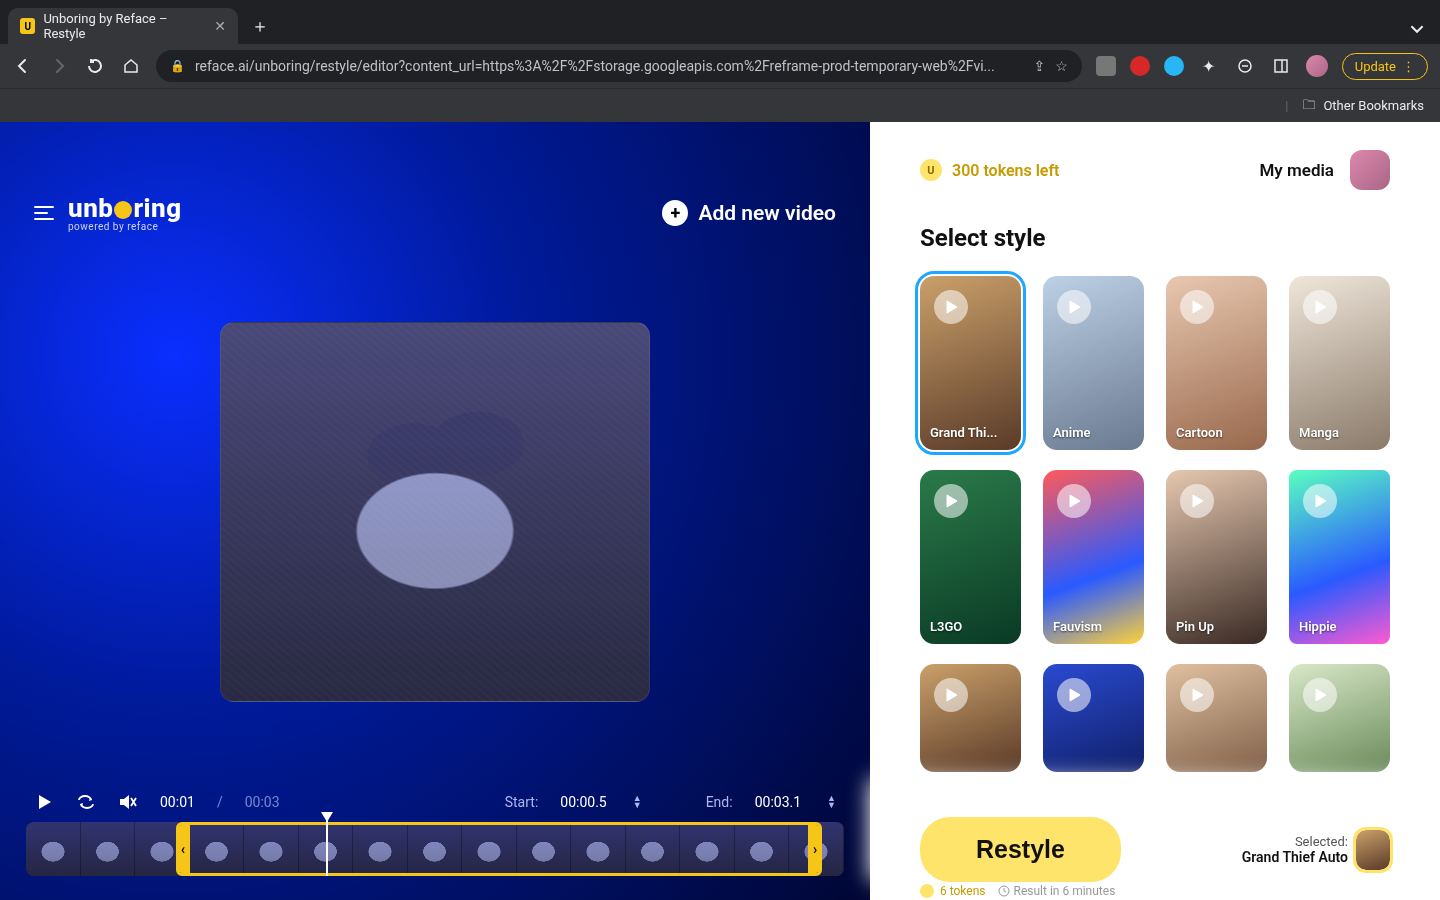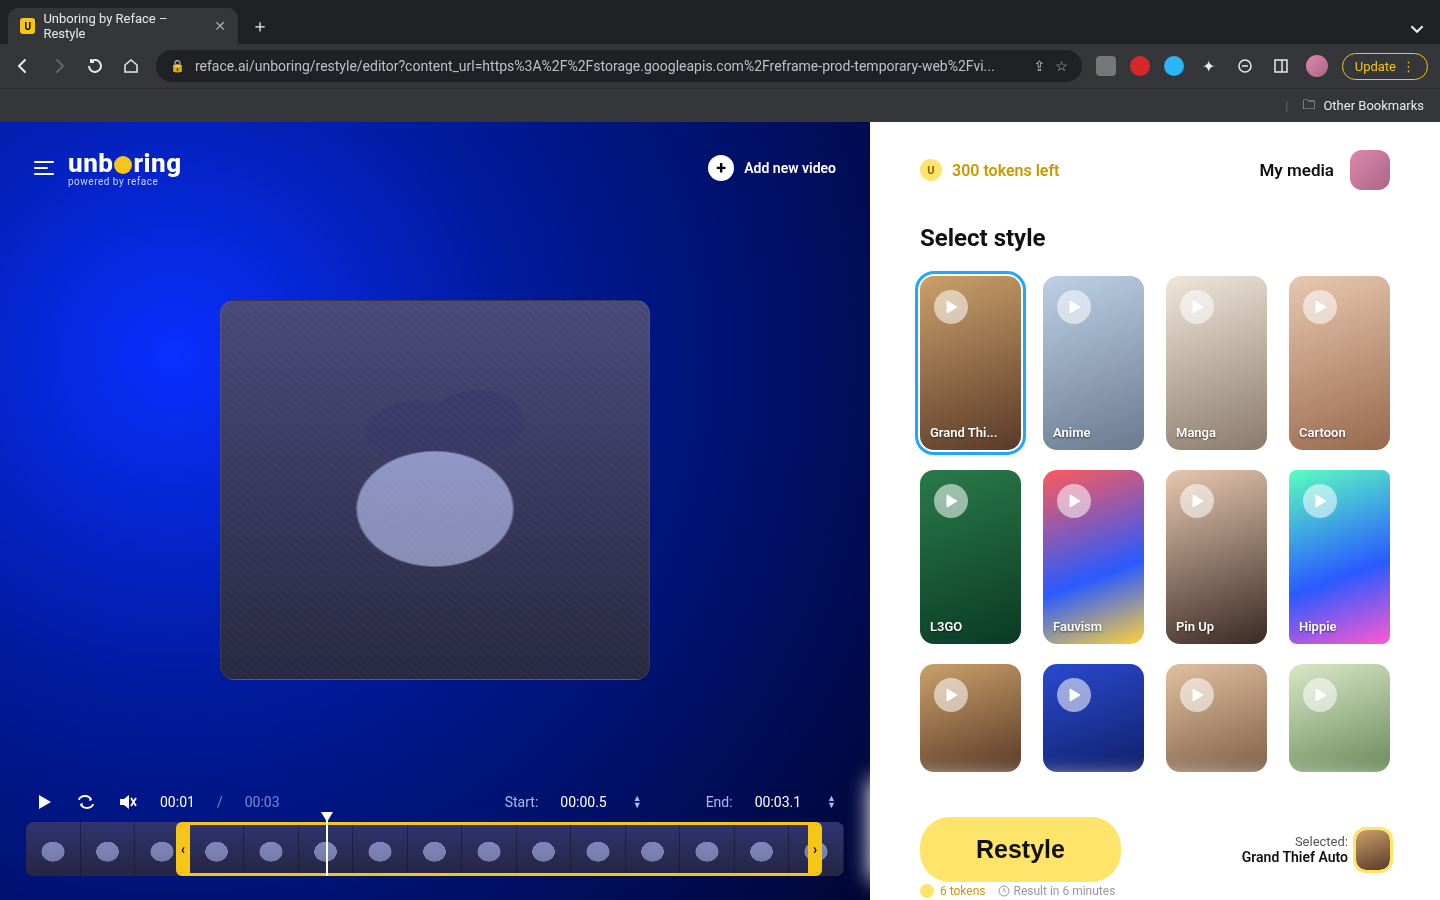--- a/index.html
+++ b/index.html
@@ -19,29 +19,29 @@
   .addrbar .lock{font-size:12px;}
   .righticons{display:flex;align-items:center;gap:14px;}
   .ext{width:20px;height:20px;border-radius:4px;}
   .avatar-sm{width:22px;height:22px;border-radius:50%;background:linear-gradient(135deg,#d8a,#a68);}
   .update{border:1px solid #f5c518;color:#f5c518;border-radius:16px;font-size:13px;padding:5px 12px;display:flex;align-items:center;gap:6px;}
   .bmrow{height:34px;background:#35363a;border-top:1px solid #2a2b2e;display:flex;align-items:center;justify-content:flex-end;padding:0 16px;color:#e8eaed;font-size:13px;gap:8px;}
   .bmrow .sep{color:#666;margin-right:6px;}
   
   .app { flex:1; display:flex; background:#fff;}
   .left { width:870px; position:relative; background: radial-gradient(circle at 20% 30%, #0a2fff 0%, #001a99 40%, #000633 100%); color:#fff; display:flex; flex-direction:column;}
-  .left-header{display:flex;align-items:center;justify-content:space-between;padding:26px 34px 10px 34px;}
+  .left-header{display:flex;align-items:center;justify-content:space-between;padding:26px 34px 10px 34px;margin-top:45px;}
   .menu-burger{display:flex;flex-direction:column;gap:4px;}
   .menu-burger span{display:block;width:20px;height:2px;background:#fff;border-radius:2px;}
   .menu-burger span:nth-child(2){width:14px;}
   .logo-wrap{display:flex;align-items:center;gap:14px;}
   .logo{font-weight:800;font-size:26px;letter-spacing:0.5px;display:flex;align-items:center;}
   .logo .o{display:inline-block;width:18px;height:18px;background:#f5c518;border-radius:50%;margin:0 1px;position:relative;top:2px;}
   .logo-sub{font-size:10px;color:#cbd3ff;margin-top:-2px;letter-spacing:0.5px;}
-  .addvideo-text{color:#fff;font-size:14px;font-weight:600;}
+  .addvideo-text{color:#fff;font-size:21px;font-weight:600;}
   .addvideo-wrap{display:flex;align-items:center;gap:10px;}
   .plus-circ{width:26px;height:26px;border-radius:50%;background:#fff;color:#000;display:flex;align-items:center;justify-content:center;font-weight:bold;font-size:18px;}
   .preview{flex:1;display:flex;align-items:center;justify-content:center;}
   .preview-img{width:430px;height:380px;border-radius:14px;background:
     linear-gradient(rgba(10,30,200,0.35),rgba(0,10,80,0.45)),
     radial-gradient(ellipse 60% 50% at 50% 55%, #e8e8e8 0%, #e8e8e8 30%, transparent 31%),
     radial-gradient(ellipse 18% 14% at 45% 35%, #5a5048 0%, #5a5048 60%, transparent 61%),
     radial-gradient(ellipse 18% 14% at 60% 32%, #5a5048 0%, #5a5048 60%, transparent 61%),
     linear-gradient(#6b6150,#4a4236);
     border:1px solid rgba(255,255,255,0.08);
@@ -295,35 +295,35 @@
               <div class="lbl">Grand Thi...</div>
             </div>
             <div class="card bg1">
               <div class="play">
                 <svg width="14" height="14" viewBox="0 0 14 14">
                   <path d="M3 1 L13 7 L3 13 Z" fill="#fff"></path>
                 </svg>
               </div>
               <div class="lbl">Anime</div>
             </div>
+            <div class="card bg2">
+              <div class="play">
+                <svg width="14" height="14" viewBox="0 0 14 14">
+                  <path d="M3 1 L13 7 L3 13 Z" fill="#fff"></path>
+                </svg>
+              </div>
+              <div class="lbl">Cartoon</div>
+            </div>
             <div class="card bg3">
               <div class="play">
                 <svg width="14" height="14" viewBox="0 0 14 14">
                   <path d="M3 1 L13 7 L3 13 Z" fill="#fff"></path>
                 </svg>
               </div>
               <div class="lbl">Manga</div>
-            </div>
-            <div class="card bg2">
-              <div class="play">
-                <svg width="14" height="14" viewBox="0 0 14 14">
-                  <path d="M3 1 L13 7 L3 13 Z" fill="#fff"></path>
-                </svg>
-              </div>
-              <div class="lbl">Cartoon</div>
             </div>
             <div class="card bg4">
               <div class="play">
                 <svg width="14" height="14" viewBox="0 0 14 14">
                   <path d="M3 1 L13 7 L3 13 Z" fill="#fff"></path>
                 </svg>
               </div>
               <div class="lbl">L3GO</div>
             </div>
             <div class="card bg5">

